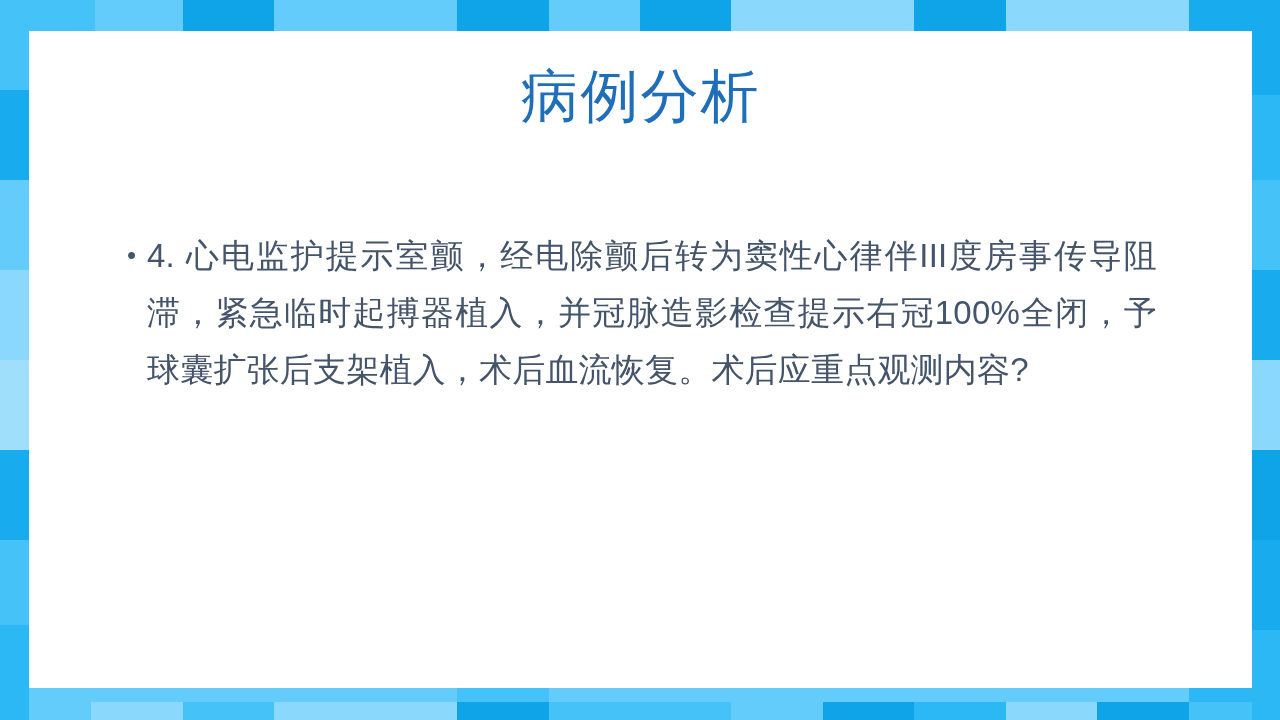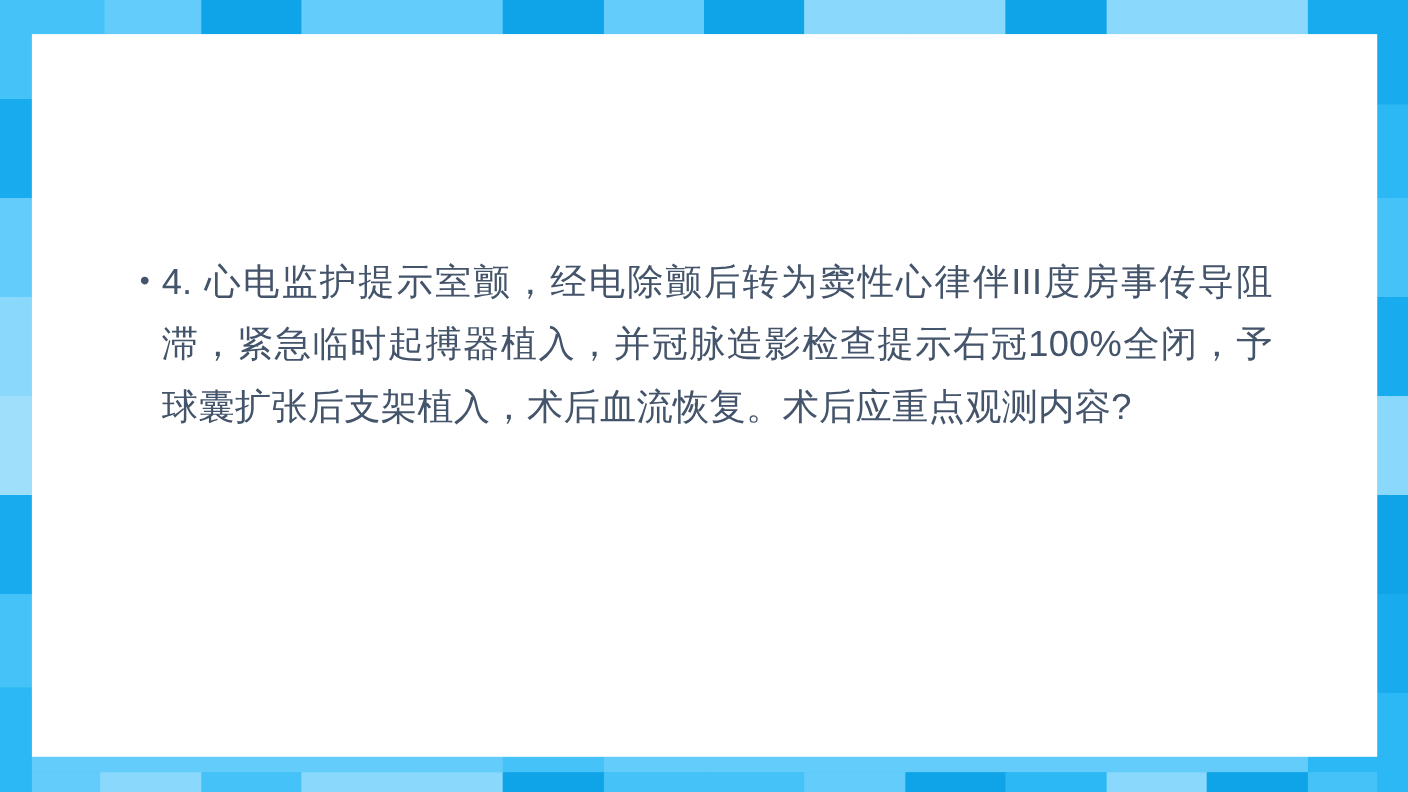--- a/index.html
+++ b/index.html
@@ -183,20 +183,21 @@
       <div class="tile" style="left: 1097px; top: 702px; width: 93px; height: 18px; background: rgb(15, 163, 232);"></div>
       <div class="tile" style="left: 1189px; top: 702px; width: 93px; height: 18px; background: rgb(69, 194, 247);"></div>
       <div class="tile" style="left: 0px; top: 0px; width: 95px; height: 31px; background: rgb(69, 194, 247);"></div>
       <div class="tile" style="left: 1252px; top: 0px; width: 28px; height: 95px; background: rgb(24, 172, 239);"></div>
       <div class="tile" style="left: 0px; top: 625px; width: 29px; height: 95px; background: rgb(43, 184, 245);"></div>
       <div class="tile" style="left: 1252px; top: 688px; width: 28px; height: 32px; background: rgb(43, 184, 245);"></div>
     </div>
 
   <div id="canvas" style="z-index: 2;">
 
+    <div id="title">病例分析</div>
 
     <div id="body-block">
       <div class="bullet-row">
         <span class="bullet-dot">•</span>
         <span class="bullet-text">4. 心电监护提示室颤，经电除颤后转为窦性心律伴III度房事传导阻滞，紧急临时起搏器植入，并冠脉造影检查提示右冠100%全闭，予球囊扩张后支架植入，术后血流恢复。术后应重点观测内容?</span>
       </div>
     </div>
 
   </div>
 </div>

